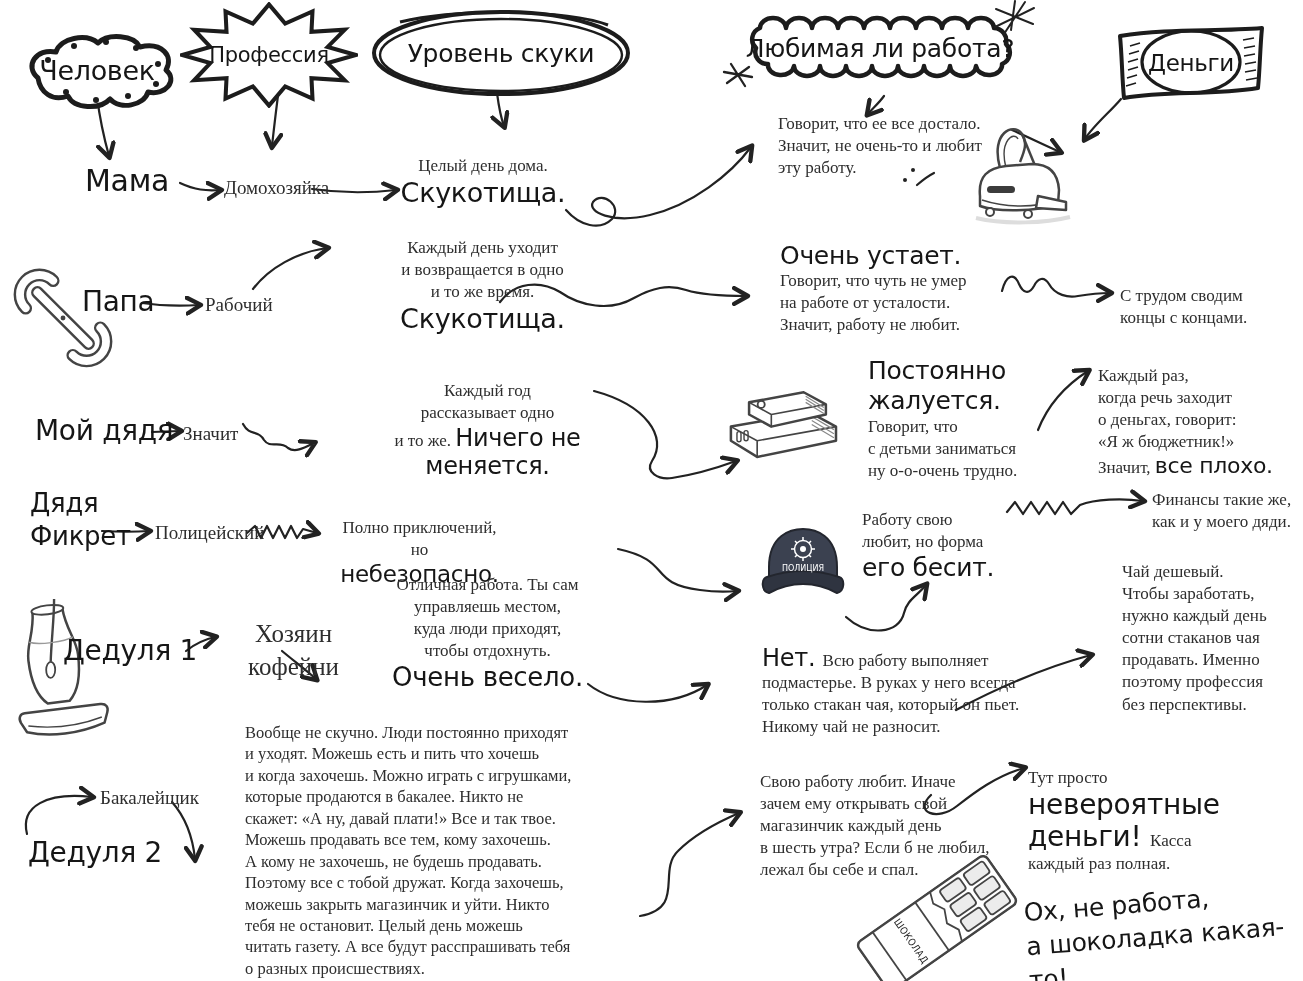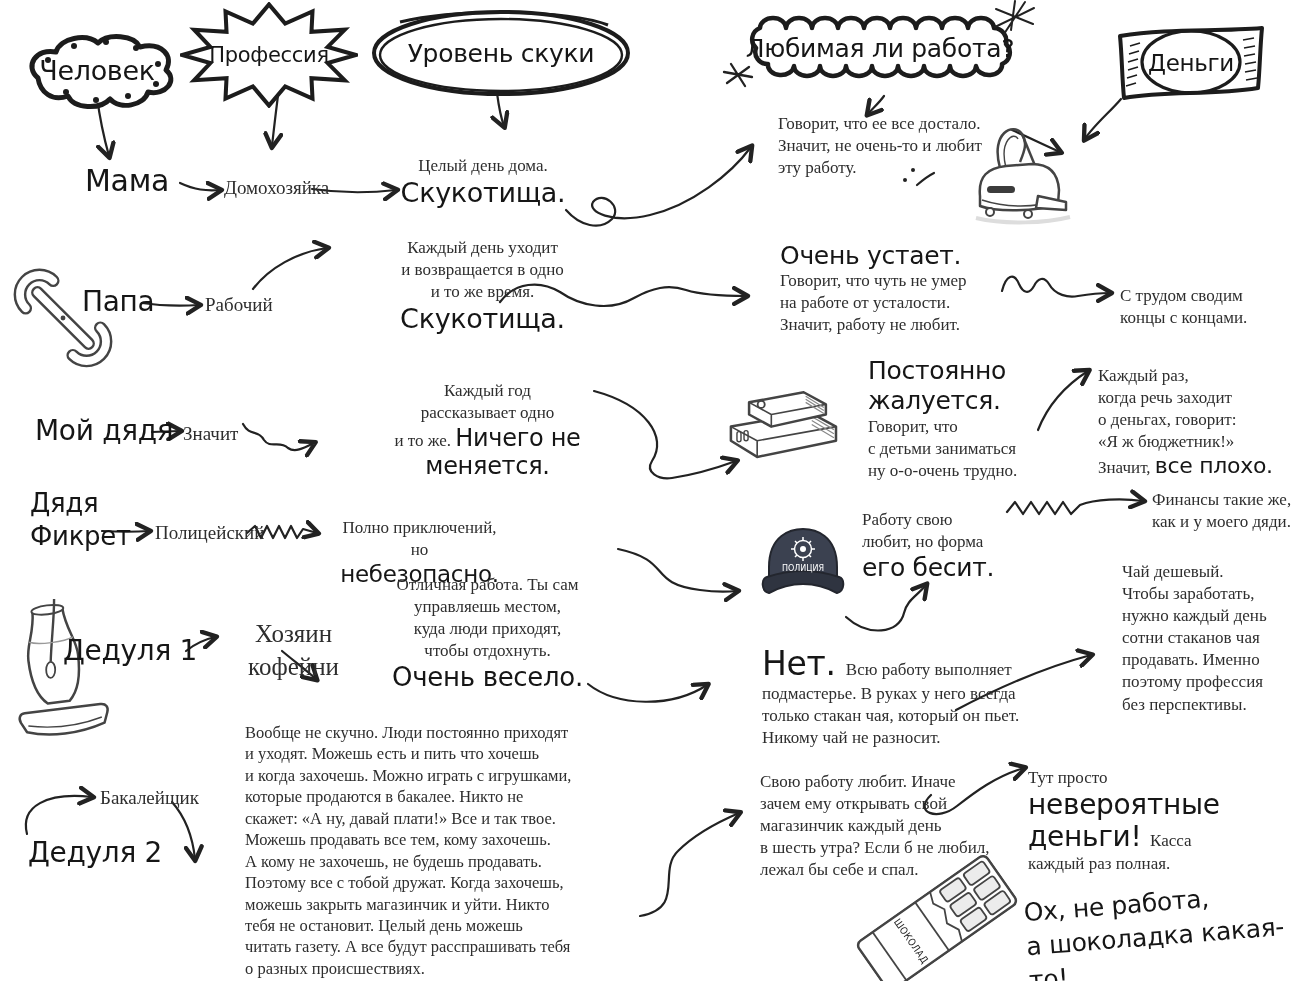--- a/index.html
+++ b/index.html
@@ -260,21 +260,21 @@
   <div class="abs serif ctr pre" style="left:236px;top:618px;width:115px;font-size:25px;">Хозяин
 кофейни</div>
   <div class="abs ctr" style="left:380px;top:574px;width:215px;">
     <span class="serif pre">Отличная работа. Ты сам
 управляешь местом,
 куда люди приходят,
 чтобы отдохнуть.</span>
     <span class="hand blk" style="font-size:26px;">Очень весело.</span>
   </div>
   <div class="abs" style="left:762px;top:644px;width:275px;">
-    <span class="hand" style="font-size:33px;text-align:center;">Нет. </span><span class="serif">Всю работу выполняет подмастерье. В руках у него всегда только стакан чая, который он пьет. Никому чай не разносит.</span>
+    <span class="hand" style="font-size:24px;text-align:center;">Нет. </span><span class="serif">Всю работу выполняет подмастерье. В руках у него всегда только стакан чая, который он пьет. Никому чай не разносит.</span>
   </div>
   <div class="abs serif pre" style="left:1122px;top:561px;width:180px;">Чай дешевый.
 Чтобы заработать,
 нужно каждый день
 сотни стаканов чая
 продавать. Именно
 поэтому профессия
 без перспективы.</div>
 
   <div class="abs serif" style="left:100px;top:786px;font-size:19px;">Бакалейщик</div>

